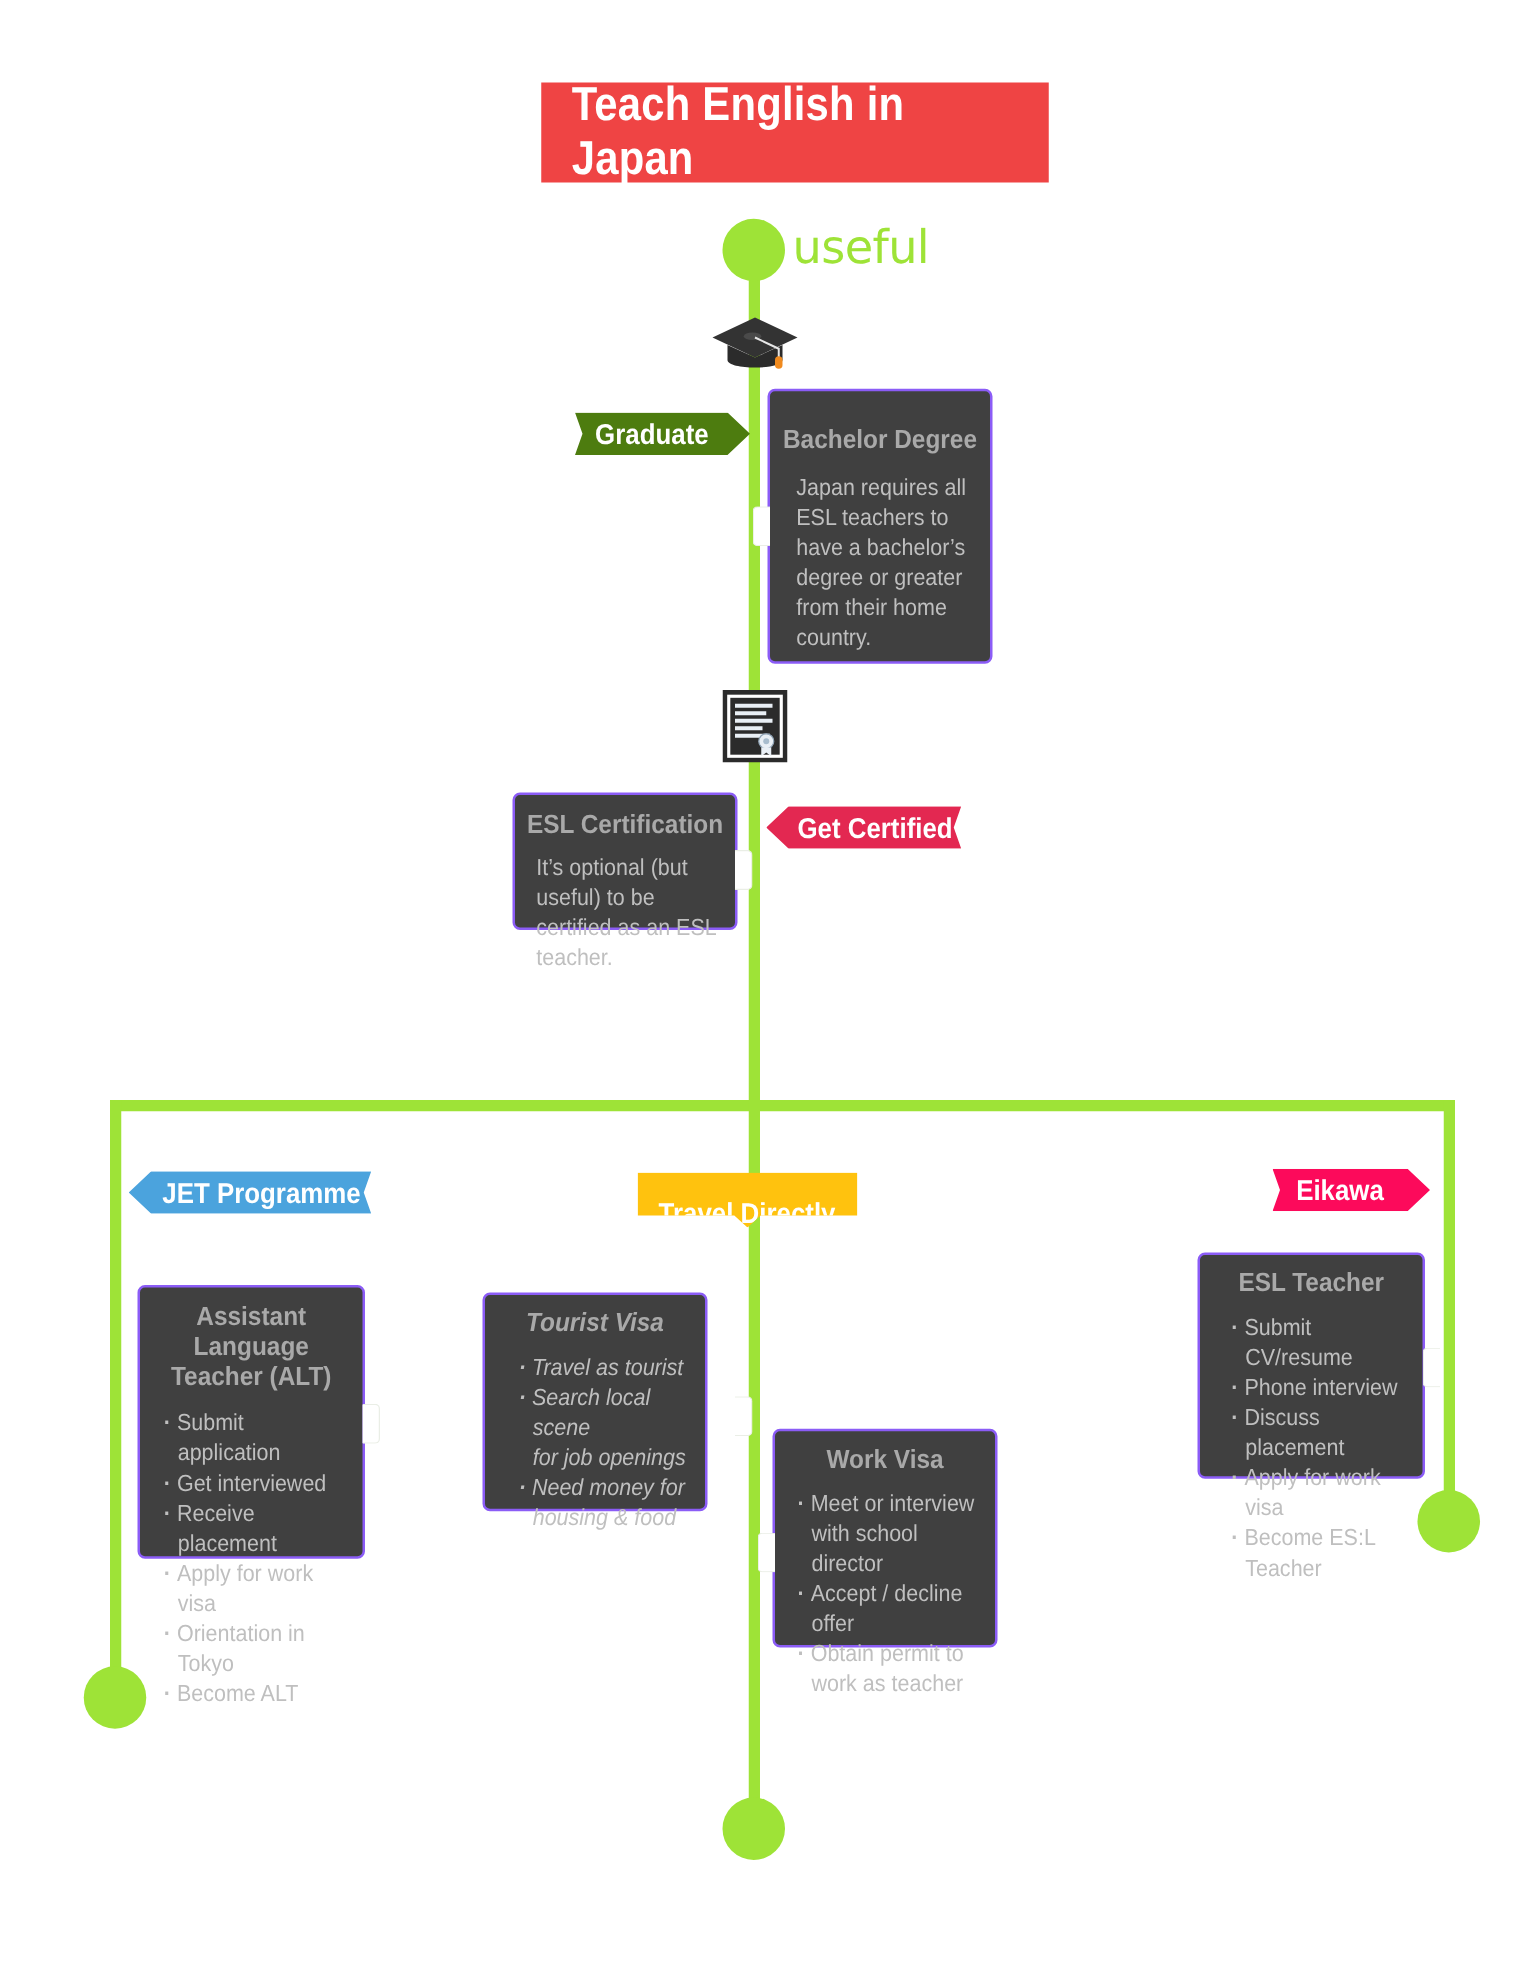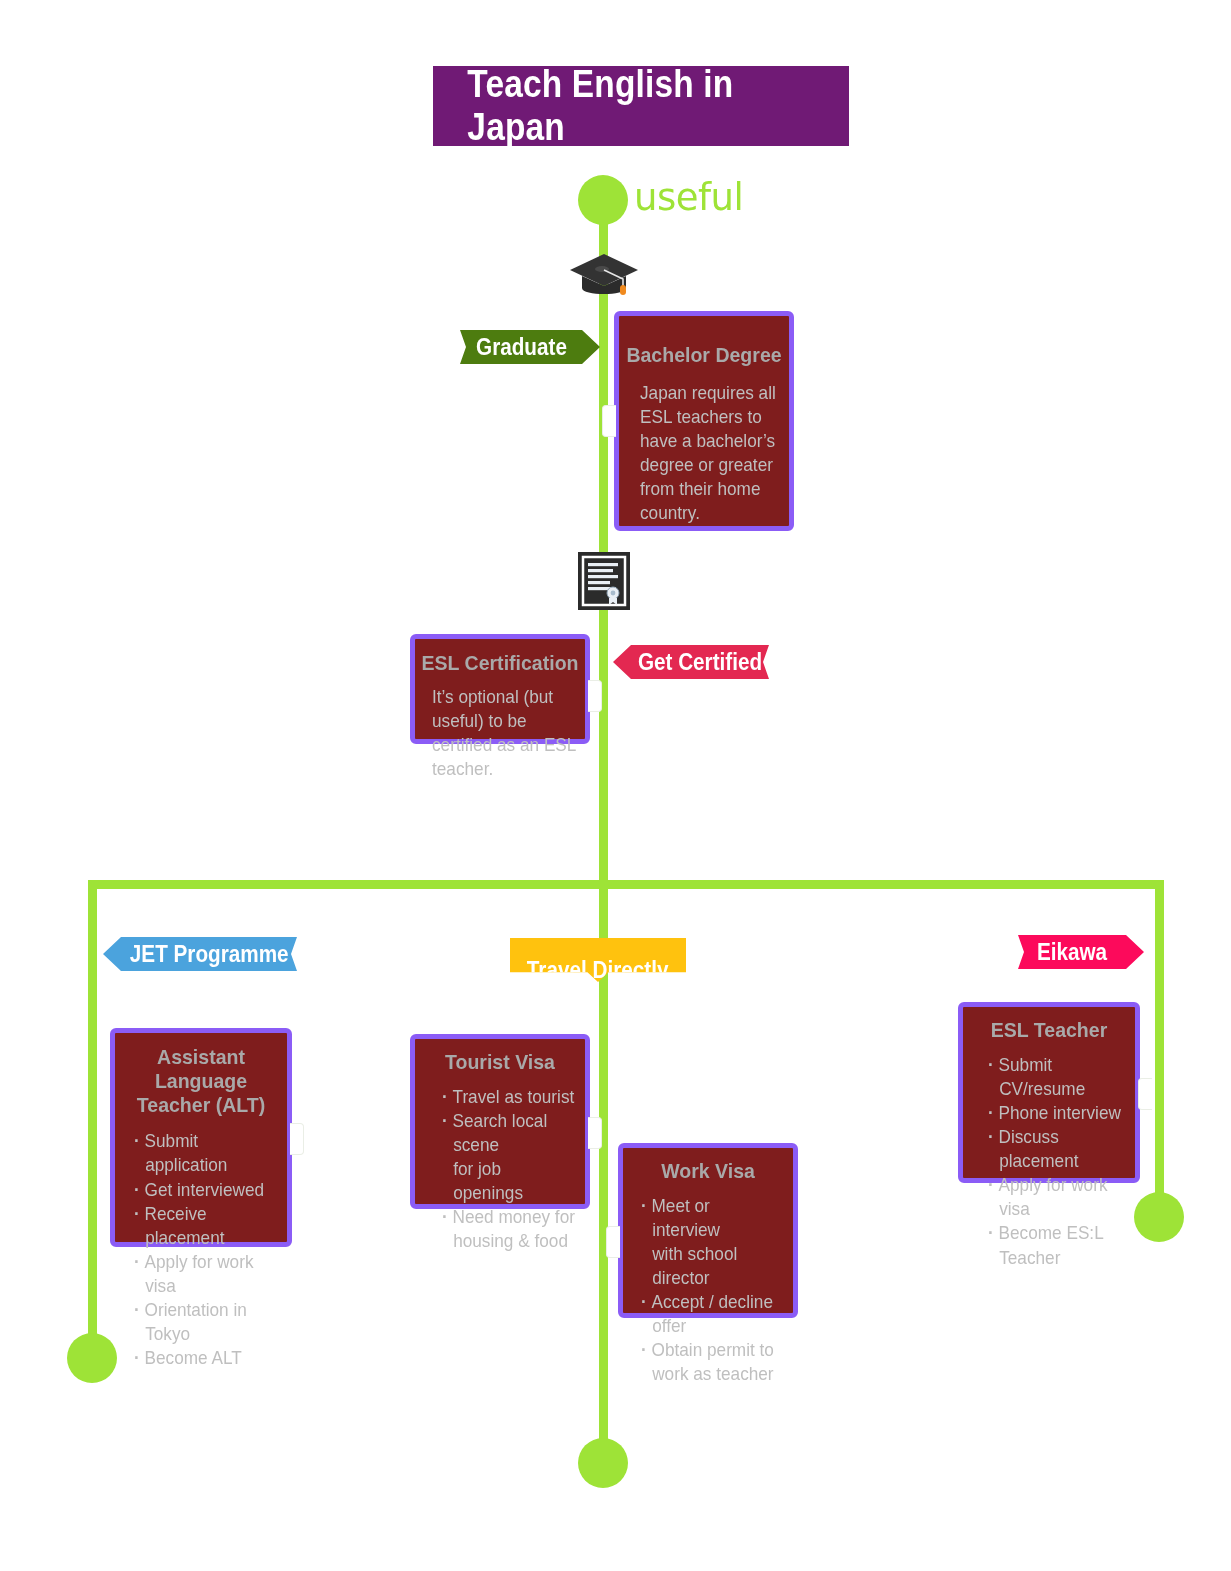--- a/index.html
+++ b/index.html
@@ -37,25 +37,24 @@
     background: #9EE337;
   }
 
   
   .title-banner {
     position: absolute;
     left: 433px;
     top: 66px;
     width: 406px;
     height: 80px;
-    background: #701a75;
+    background: #ef4444;
     display: flex;
     align-items: center;
     justify-content: center;
-    padding-left: 10px;
   }
   .title-banner span {
     color: #ffffff;
     font-size: 38px;
     font-weight: bold;
     letter-spacing: .2px;
     transform: scaleX(.88);
     font-family: "Liberation Sans Narrow", "Liberation Sans", sans-serif;
   }
 
@@ -108,23 +107,23 @@
       0 0, 100% 0, 100% 78%, 56% 78%, 50% 100%, 44% 78%, 0 78%);
     height: 44px;
     align-items: flex-start;
     padding-top: 19px;
   }
 
   
   .card {
     position: absolute;
     box-sizing: border-box;
-    border: 5px solid #8b5cf6;
+    border: 2px solid #8b5cf6;
     border-radius: 6px;
-    background: #7f1d1d;
+    background: #404040;
   }
   .card-title {
     color: #A9A9A9;
     font-size: 21px;
     font-weight: bold;
     text-align: center;
     font-family: "Liberation Sans Narrow", "Liberation Sans", sans-serif;
     transform: scaleX(.93);
     line-height: 1.15;
   }
@@ -272,21 +271,21 @@
       <li>Orientation in Tokyo</li>
       <li>Become ALT</li>
     </ul>
   </div>
   <div class="notch right" style="left:290px; top:1123px;"></div>
 
   <div class="tag down" style="left:510px; top:938px; width:176px; background:#FFC20E;">
     <span class="tag-text">Travel Directly</span>
   </div>
 
-  <div class="card" style="left:410px; top:1034px; width:180px; height:175px;">
+  <div class="card" style="left:386px; top:1034px; width:180px; height:175px;font-style:italic;">
     <div class="card-title" style="margin-top:11px;">Tourist Visa</div>
     <ul class="bullets" style="margin:11px 0 0 27px;">
       <li>Travel as tourist</li>
       <li>Search local scene</li>
       <li class="cont">for job openings</li>
       <li>Need money for</li>
       <li class="cont">housing &amp; food</li>
     </ul>
   </div>
   <div class="notch right" style="left:588px; top:1117px;"></div>

